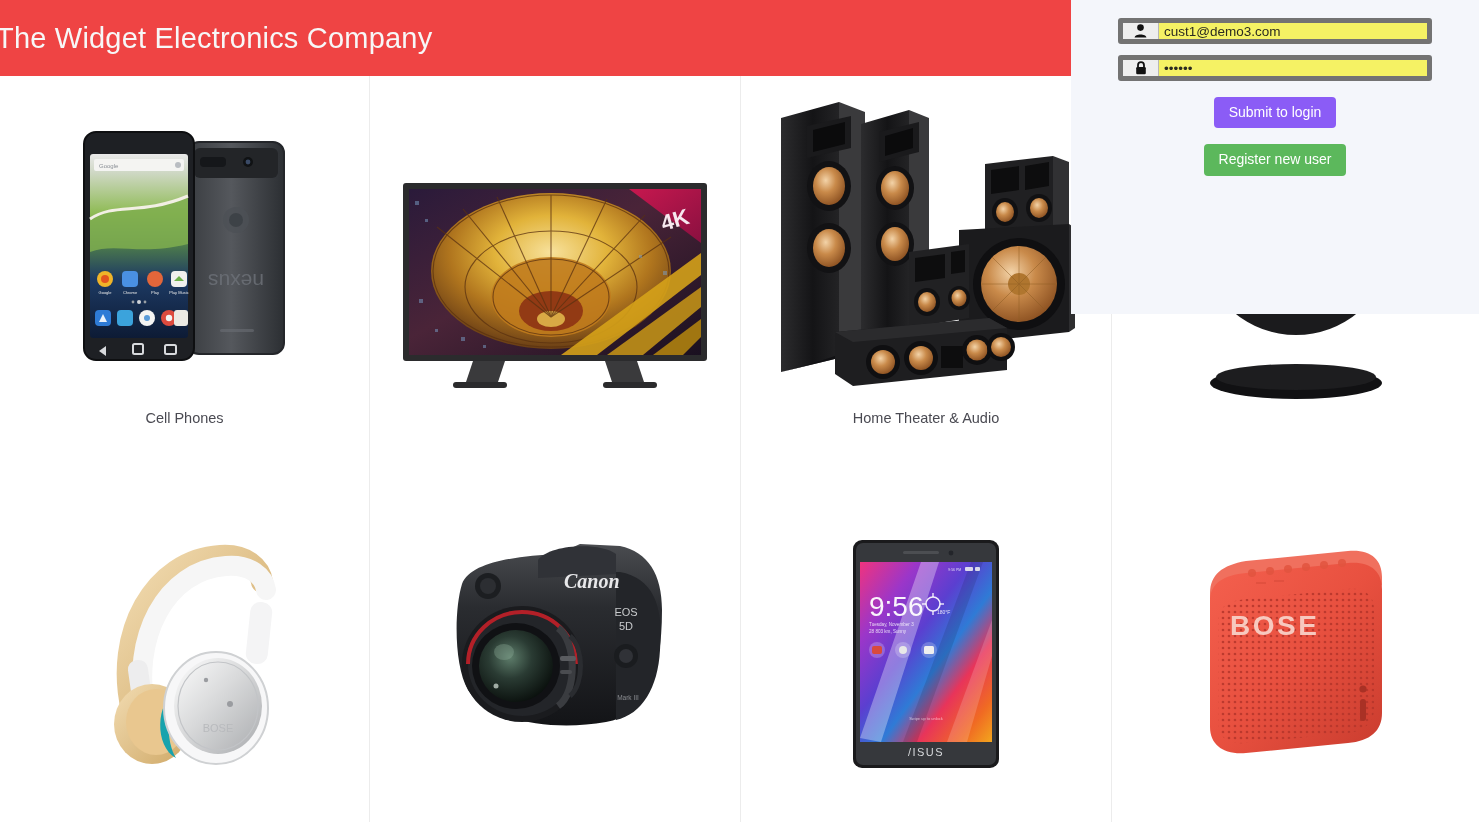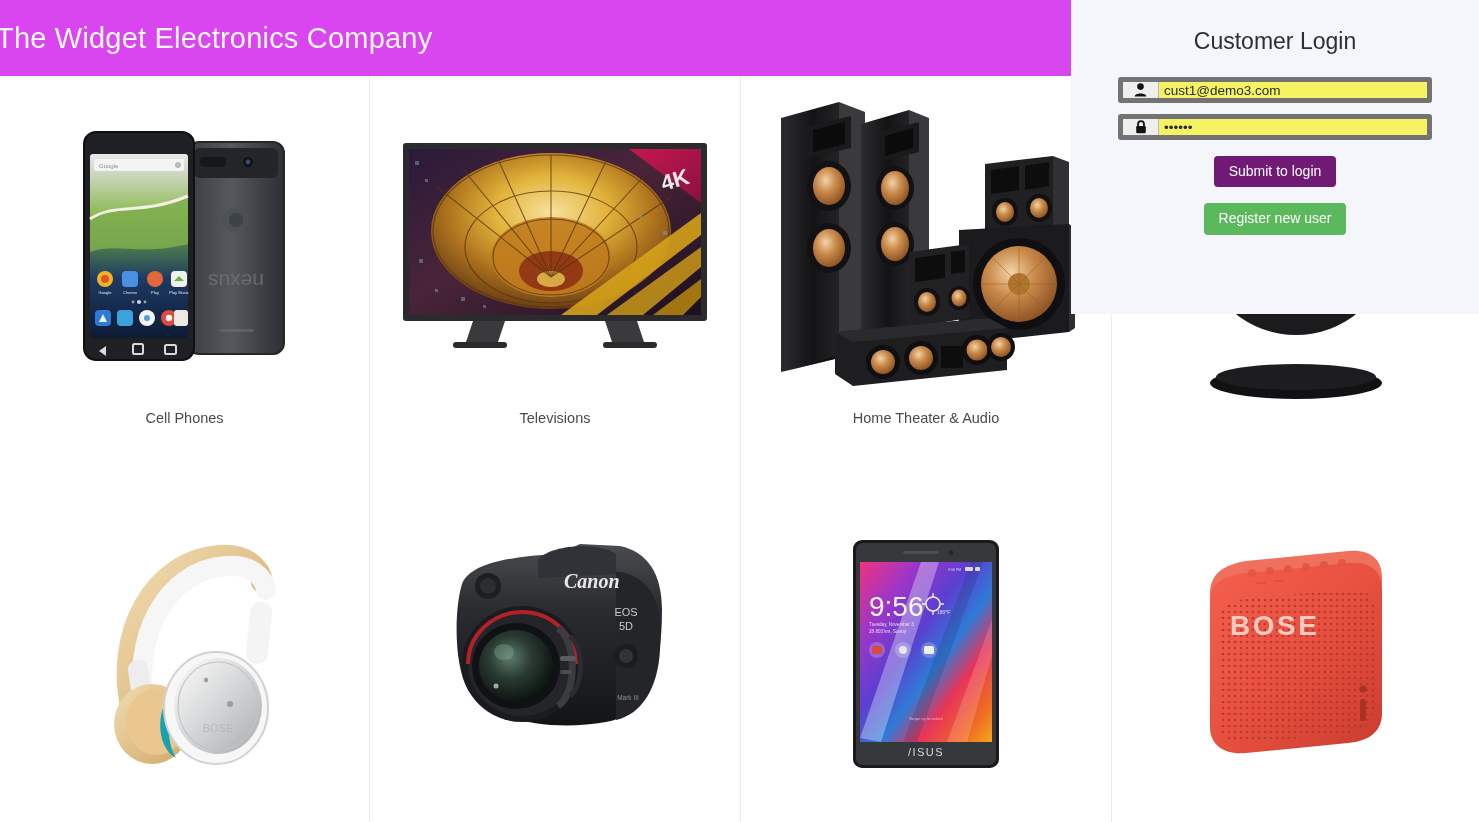--- a/index.html
+++ b/index.html
@@ -8,21 +8,21 @@
     font-family: "Liberation Sans", sans-serif;
     background: #ffffff;
     overflow: hidden;
   }
   #app { position: relative; width: 1479px; height: 822px; }
 
   
   .site-header {
     position: absolute; top: 0; left: 0;
     width: 1479px; height: 76px;
-    background: #d946ef;
+    background: #ef4444;
     display: flex; align-items: center;
   }
   .site-title {
     color: #f7f7f7;
     font-size: 29px;
     font-weight: 400;
     letter-spacing: .2px;
     margin-left: -4px;
     white-space: nowrap;
   }
@@ -123,21 +123,21 @@
   .btn {
     border: none;
     border-radius: 4px;
     color: #ffffff;
     font-family: "Liberation Sans", sans-serif;
     font-size: 14px;
     padding: 8px 15px;
     cursor: pointer;
     line-height: 1.1;
   }
-  .btn-submit { background: #701a75; }
+  .btn-submit { background: #8b5cf6; }
   .btn-register { background: #5cb85c; }
 </style>
 </head>
 <body>
 
 <div id="app">
 
   <div class="site-header">
     <div class="site-title">The Widget Electronics Company</div>
   </div>
@@ -276,23 +276,20 @@
             <rect x="238" y="76" width="3" height="3"></rect>
               <rect x="262" y="92" width="4" height="4"></rect>
           </g>
 
           <path d="M72 182 L104 182 L96 206 L64 206 Z" fill="#3a3a3c"></path>
           <path d="M204 182 L236 182 L244 206 L212 206 Z" fill="#3a3a3c"></path>
           <rect x="52" y="203" width="54" height="6" rx="3" fill="#2b2b2d"></rect>
           <rect x="202" y="203" width="54" height="6" rx="3" fill="#2b2b2d"></rect>
         </svg>
       </div>
-      <div class="cat-label">
-        <span>Televisions</span>
-      </div>
     </div>
 
     <div class="cat-cell row1">
       <div class="thumb-wrap">
         <svg class="art" width="306" height="300" viewBox="0 0 306 300">
           <defs>
             <radialGradient id="cone" cx="40%" cy="35%" r="70%">
               <stop offset="0%" stop-color="#f3d3a8"></stop>
               <stop offset="45%" stop-color="#c98a4a"></stop>
               <stop offset="100%" stop-color="#8a4f20"></stop>
@@ -577,21 +574,20 @@
         </svg>
       </div>
       <div class="cat-label">
         <span></span>
       </div>
     </div>
 
   </div>
 
   <div class="login-panel">
-    <div class="login-title">Customer Login</div>
 
     <div class="input-group">
       <div class="input-addon">
         <svg width="13" height="14" viewBox="0 0 13 14" aria-hidden="true">
           <circle cx="6.5" cy="3.6" r="3.3" fill="#111"></circle>
           <path d="M0.6 13.6 C 0.6 9.4 12.4 9.4 12.4 13.6 Z" fill="#111"></path>
         </svg>
       </div>
       <input class="login-input" type="text" value="cust1@demo3.com" style="">
     </div>

